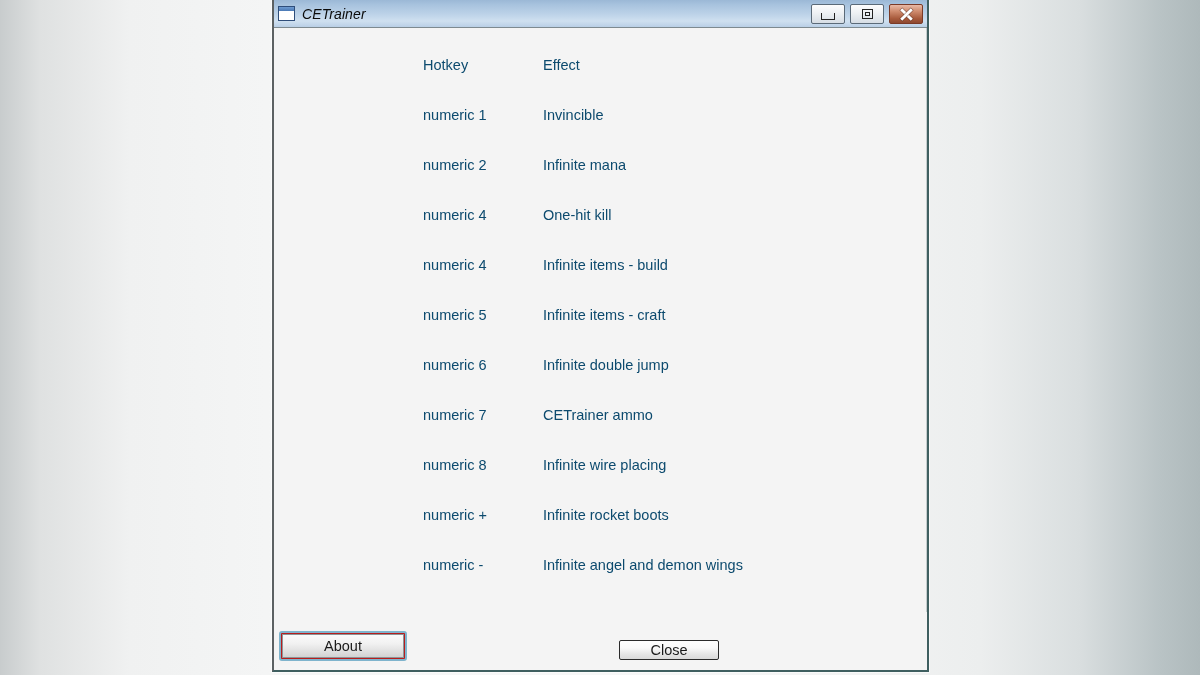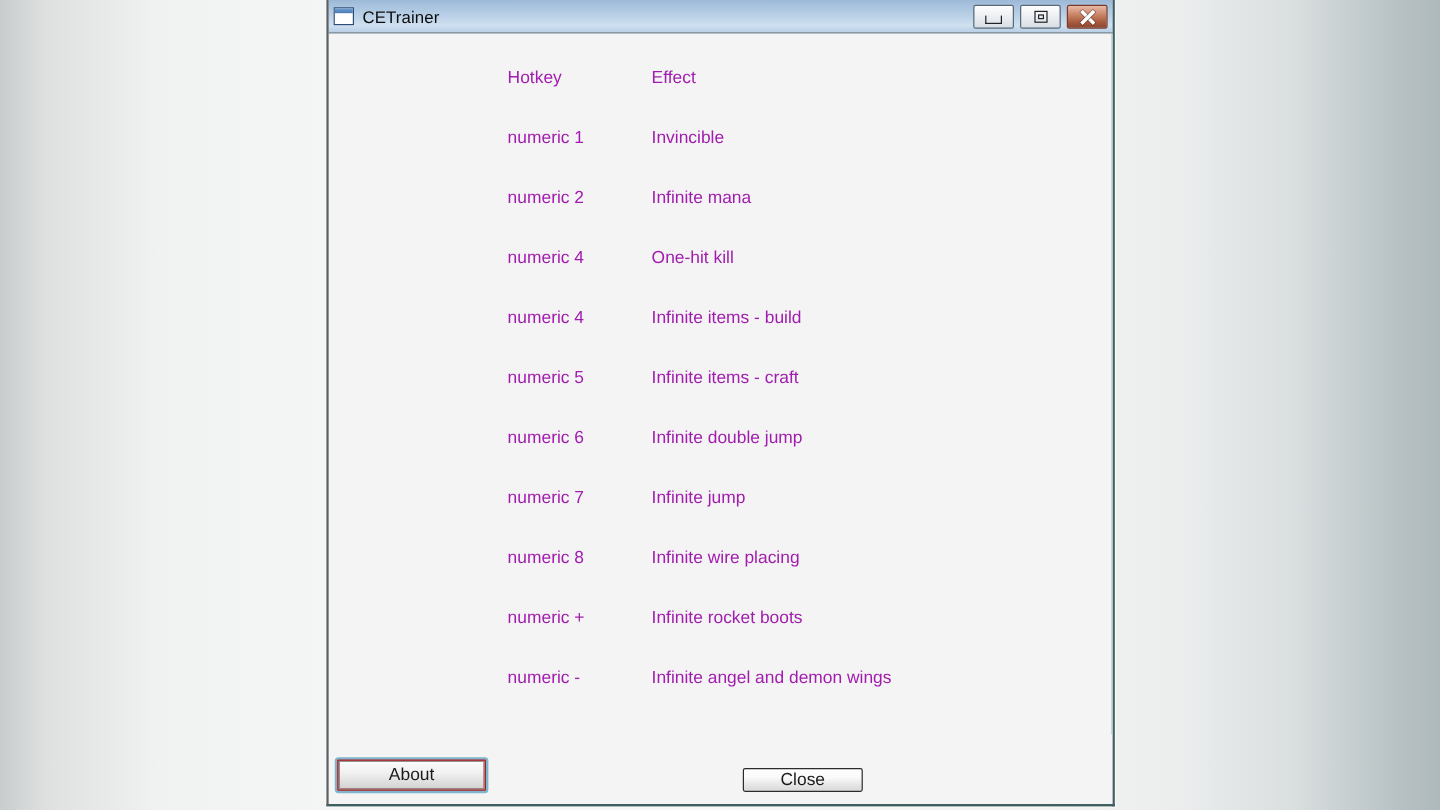--- a/index.html
+++ b/index.html
@@ -55,20 +55,21 @@
     background: linear-gradient(to bottom,
         #9bb8d6 0%,
         #a8c3de 18%,
         #bcd2e8 52%,
         #cfe0f0 78%,
         #b9cfe6 100%);
     border-bottom: 1px solid #6d8aa8;
     display: flex;
     align-items: center;
     padding: 0 3px 0 4px;
+    font-style: italic;
   }
   #titlebar::after {
     content: "";
     position: absolute;
     left: 0; right: 0; bottom: -1px;
     height: 1px;
     background: #7e8a90;
   }
 
   .win-icon {
@@ -180,21 +181,21 @@
   }
 
   table.hotkeys {
     border-collapse: collapse;
     margin-top: 12px;
     margin-left: 149px;
     width: 500px;
   }
   table.hotkeys td {
     font-size: 14.5px;
-    color: #a21caf;
+    color: #0c4a6e;
     height: 50px;
     vertical-align: middle;
     white-space: nowrap;
     padding: 0;
   }
   td.col-hotkey { width: 120px; }
   td.col-effect { width: 380px; }
 
   
   #about-button {
@@ -292,21 +293,21 @@
             <tr>
               <td class="col-hotkey">numeric 5</td>
               <td class="col-effect">Infinite items - craft</td>
             </tr>
             <tr>
               <td class="col-hotkey">numeric 6</td>
               <td class="col-effect">Infinite double jump</td>
             </tr>
             <tr>
               <td class="col-hotkey">numeric 7</td>
-              <td class="col-effect">Infinite jump</td>
+              <td class="col-effect">CETrainer ammo</td>
             </tr>
             <tr>
               <td class="col-hotkey">numeric 8</td>
               <td class="col-effect">Infinite wire placing</td>
             </tr>
             <tr>
               <td class="col-hotkey">numeric +</td>
               <td class="col-effect">Infinite rocket boots</td>
             </tr>
             <tr>

